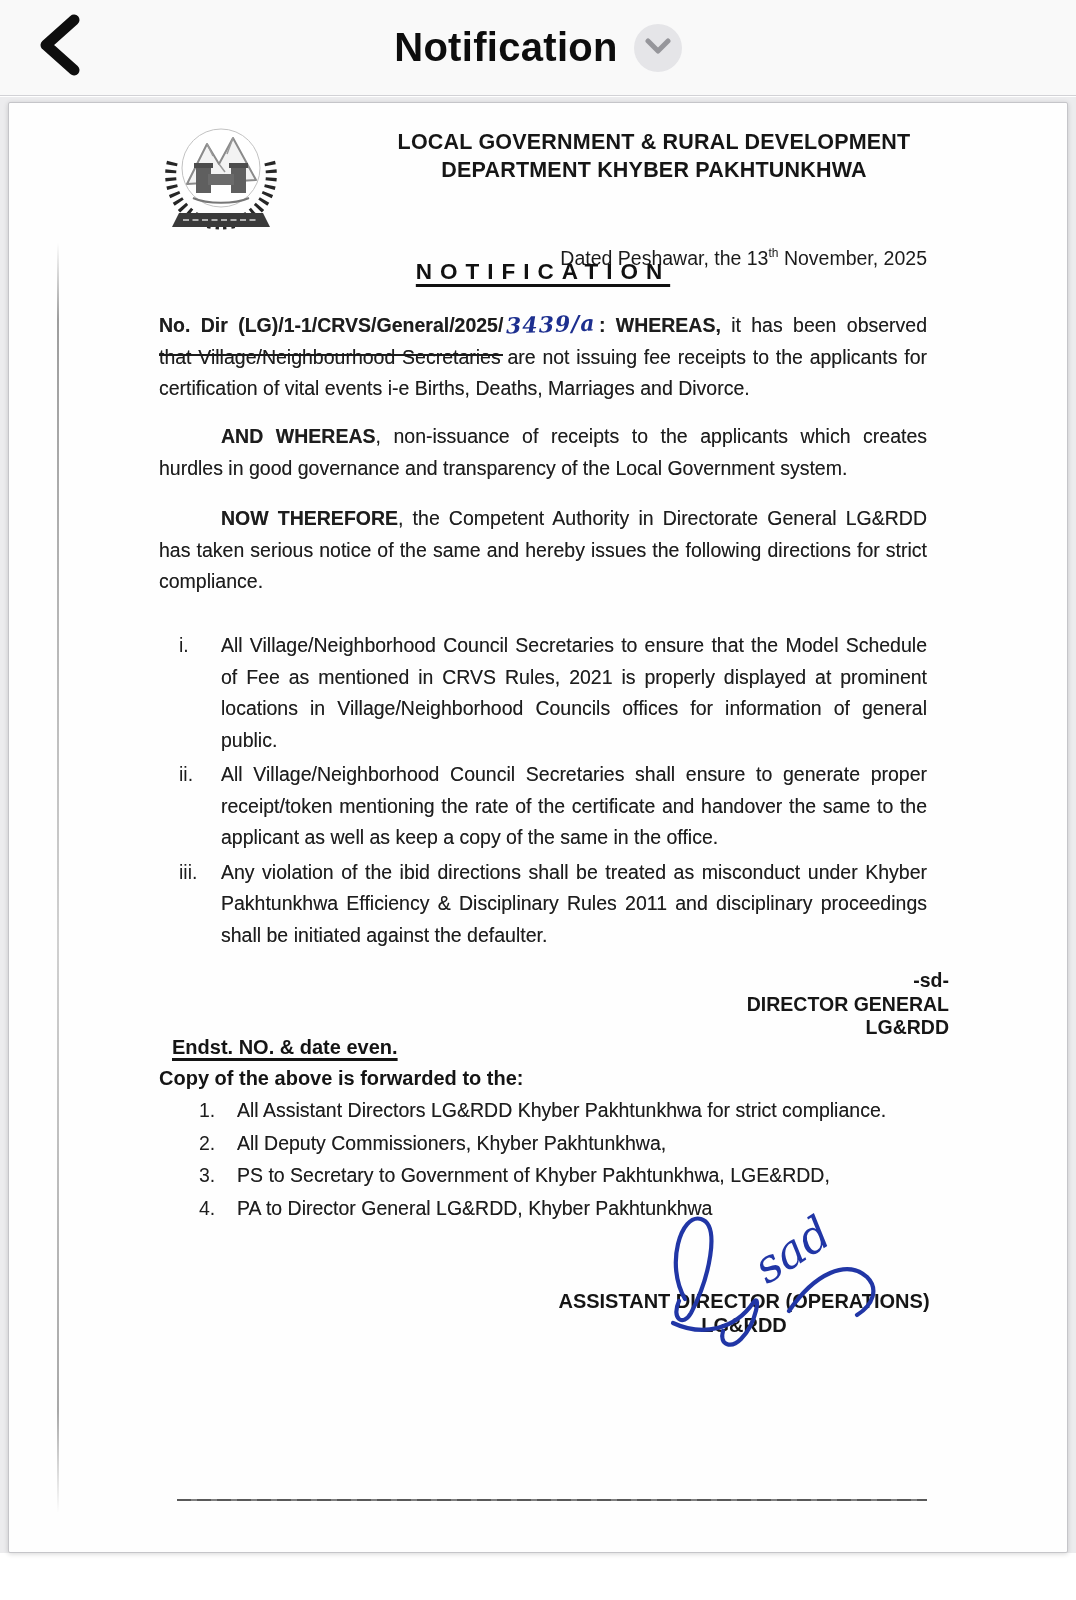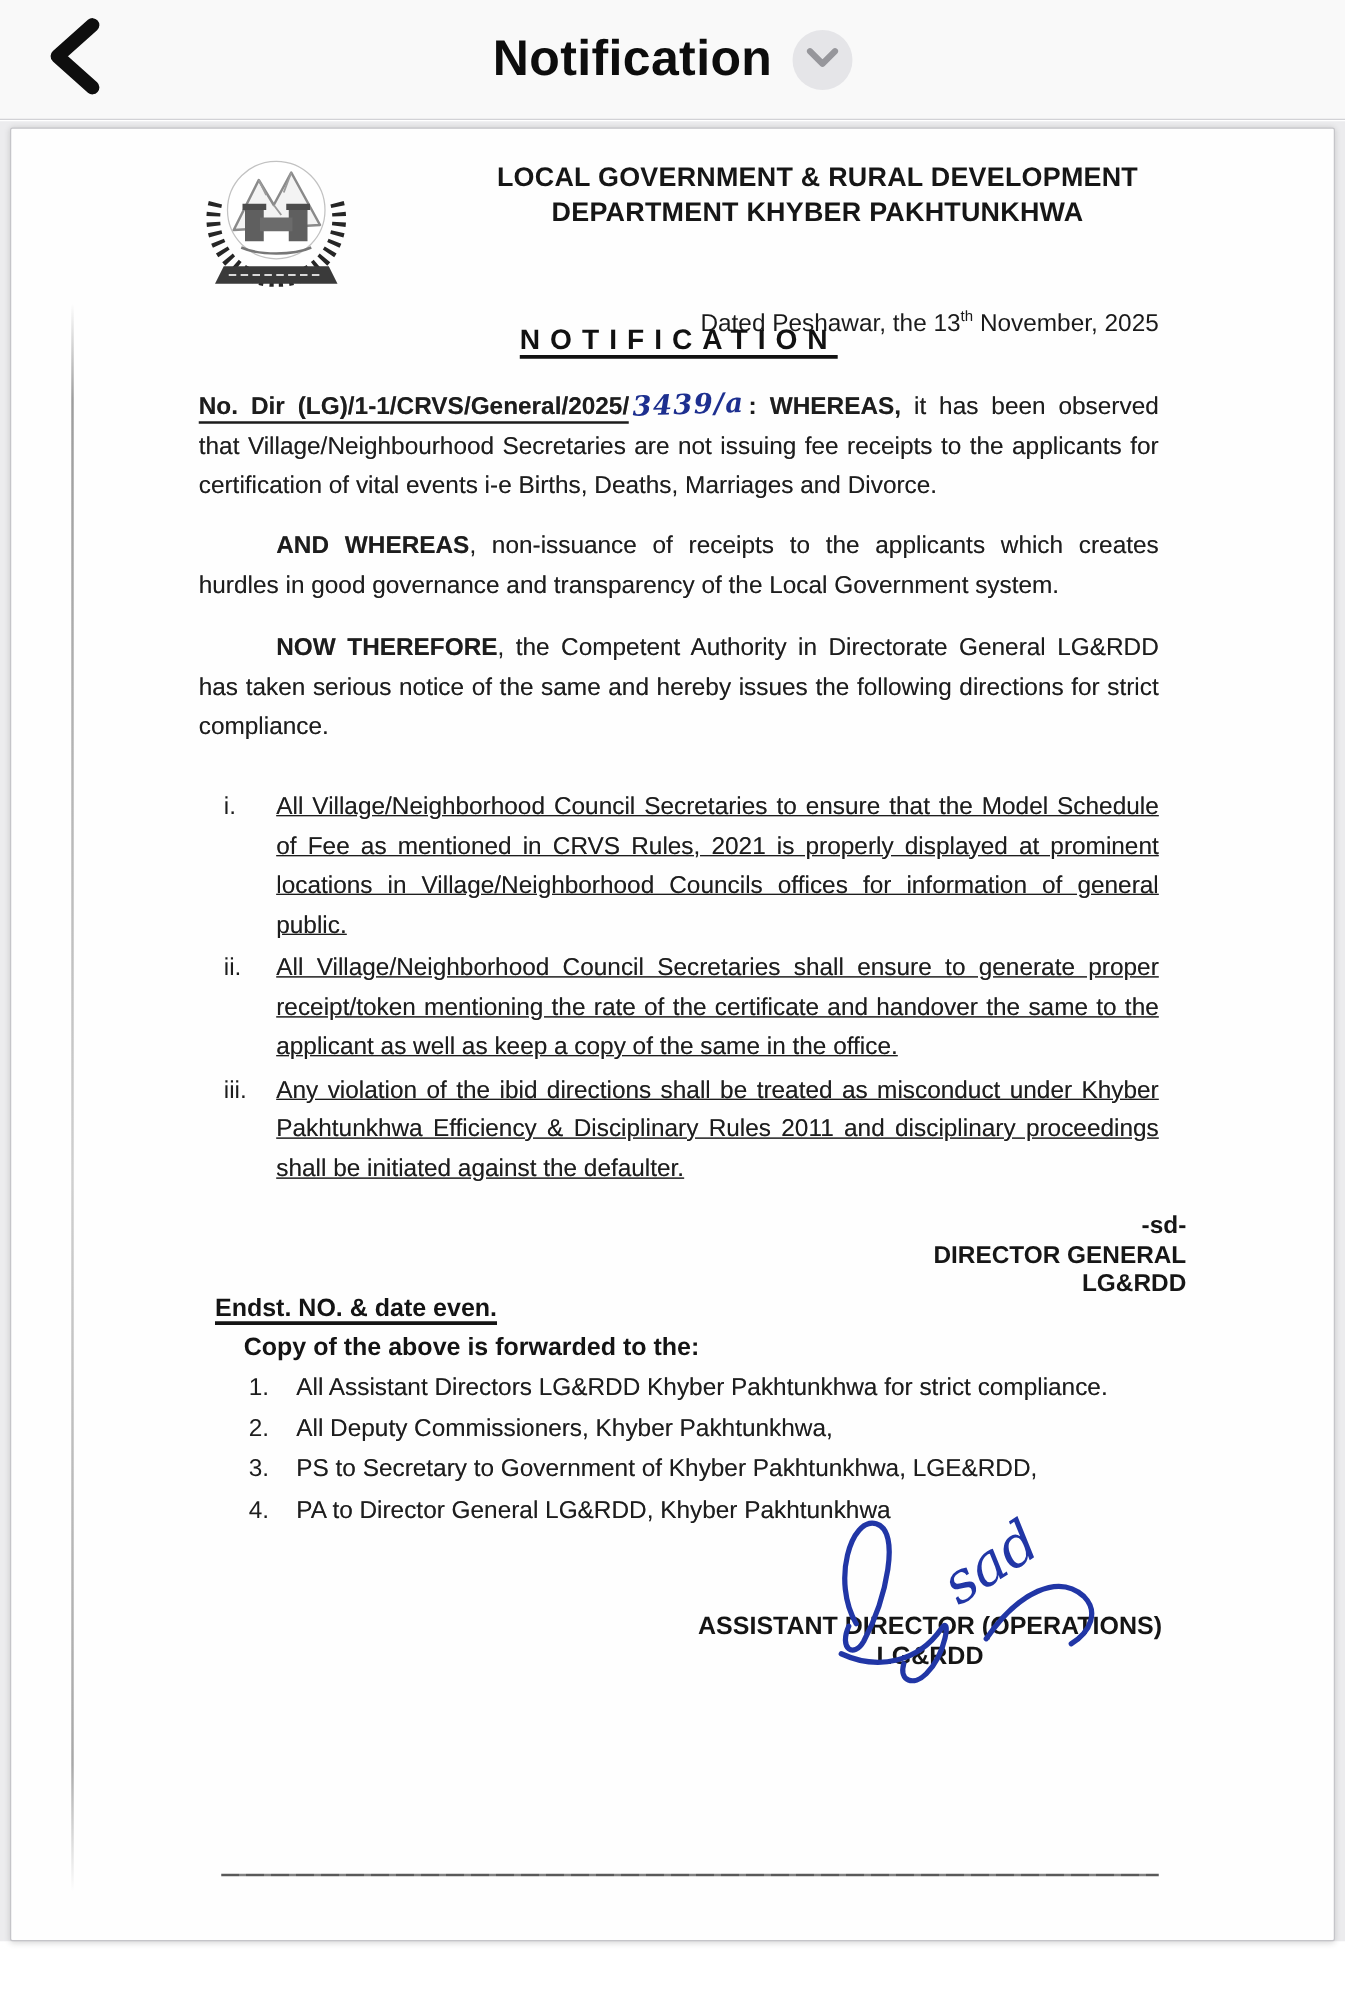--- a/index.html
+++ b/index.html
@@ -56,40 +56,40 @@
     }
   .notif-title span { text-decoration:underline; text-underline-offset:5px; text-decoration-thickness:2.5px; }
 
   
   .para { font-size:19.5px; line-height:31.5px; text-align:justify; color:#1d1d1d;
           text-shadow:0 0 .4px rgba(0,0,0,.45); }
   .p1 { top:206px; }
   .p2 { top:318px; text-indent:62px; }
   .p3 { top:400px; text-indent:62px; }
   .bold { font-weight:700; }
-  .refwrap { font-weight:700; border-bottom:2.5px solid #1c1c1c; padding-bottom:1px; }
+  .refwrap { font-weight:700; border-bottom:2.5px solid #1c1c1c; padding-bottom:18px; }
   .handwritten {
     font-family:"DejaVu Serif", serif; font-style:italic; font-weight:700;
     color:#1d2f8f; font-size:22px; display:inline-block; transform:rotate(-2deg);
     letter-spacing:1px; padding:0 3px; text-shadow:none;
   }
 
   
   .directives { left:150px; right:140px; top:527px; }
   .dir-row { display:flex; margin-bottom:3px; }
   .dir-num { flex:0 0 62px; padding-left:20px; font-size:19.5px; line-height:31.5px; color:#1d1d1d; }
-  .dir-text { flex:1;text-decoration:underline; }
+  .dir-text { flex:1; }
 
   
   .sd-block { left:700px; top:866px; width:240px; text-align:right;
     font-weight:700; font-size:19.5px; line-height:23.5px; color:#161616; }
 
   .endst { left:150px; top:933px; font-size:20px; font-weight:700; color:#141414;
     text-decoration:underline; text-underline-offset:4px; text-decoration-thickness:2.5px;margin-left:13px; }
-  .copy-line { left:150px; top:964px; font-size:20px; font-weight:700; color:#141414;margin-left:36px; }
+  .copy-line { left:150px; top:964px; font-size:20px; font-weight:700; color:#141414; }
 
   
   .recipients { left:190px; right:130px; top:996px; }
   .rec-row { display:flex; margin-bottom:10.5px; }
   .rec-num { flex:0 0 38px; font-size:19.5px; line-height:22px; color:#1d1d1d; }
   .rec-text { flex:1; font-size:19.5px; line-height:22px; color:#1d1d1d; text-shadow:0 0 .4px rgba(0,0,0,.45); }
 
   
   .sig-svg { left:630px; top:1100px; width:310px; height:150px; z-index:2; }
   .sig-block { left:545px; top:1186px; width:380px; text-align:center;

